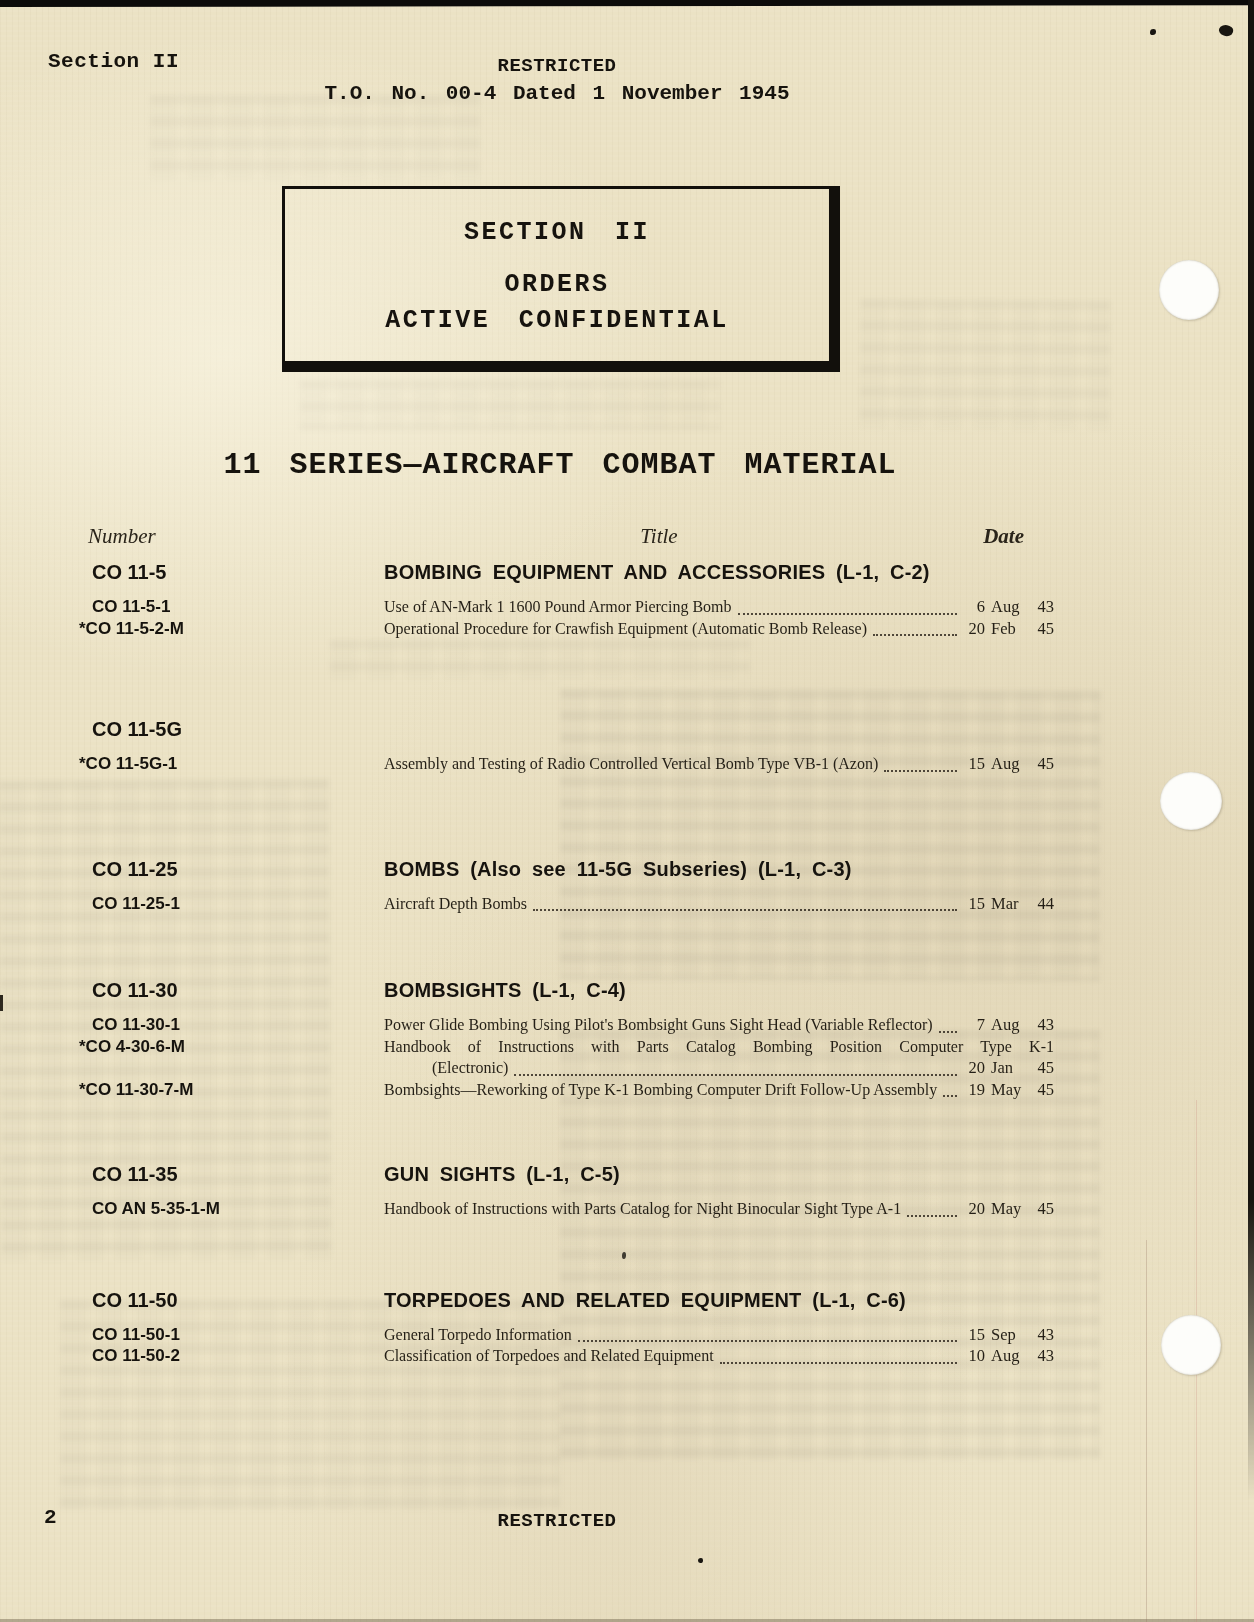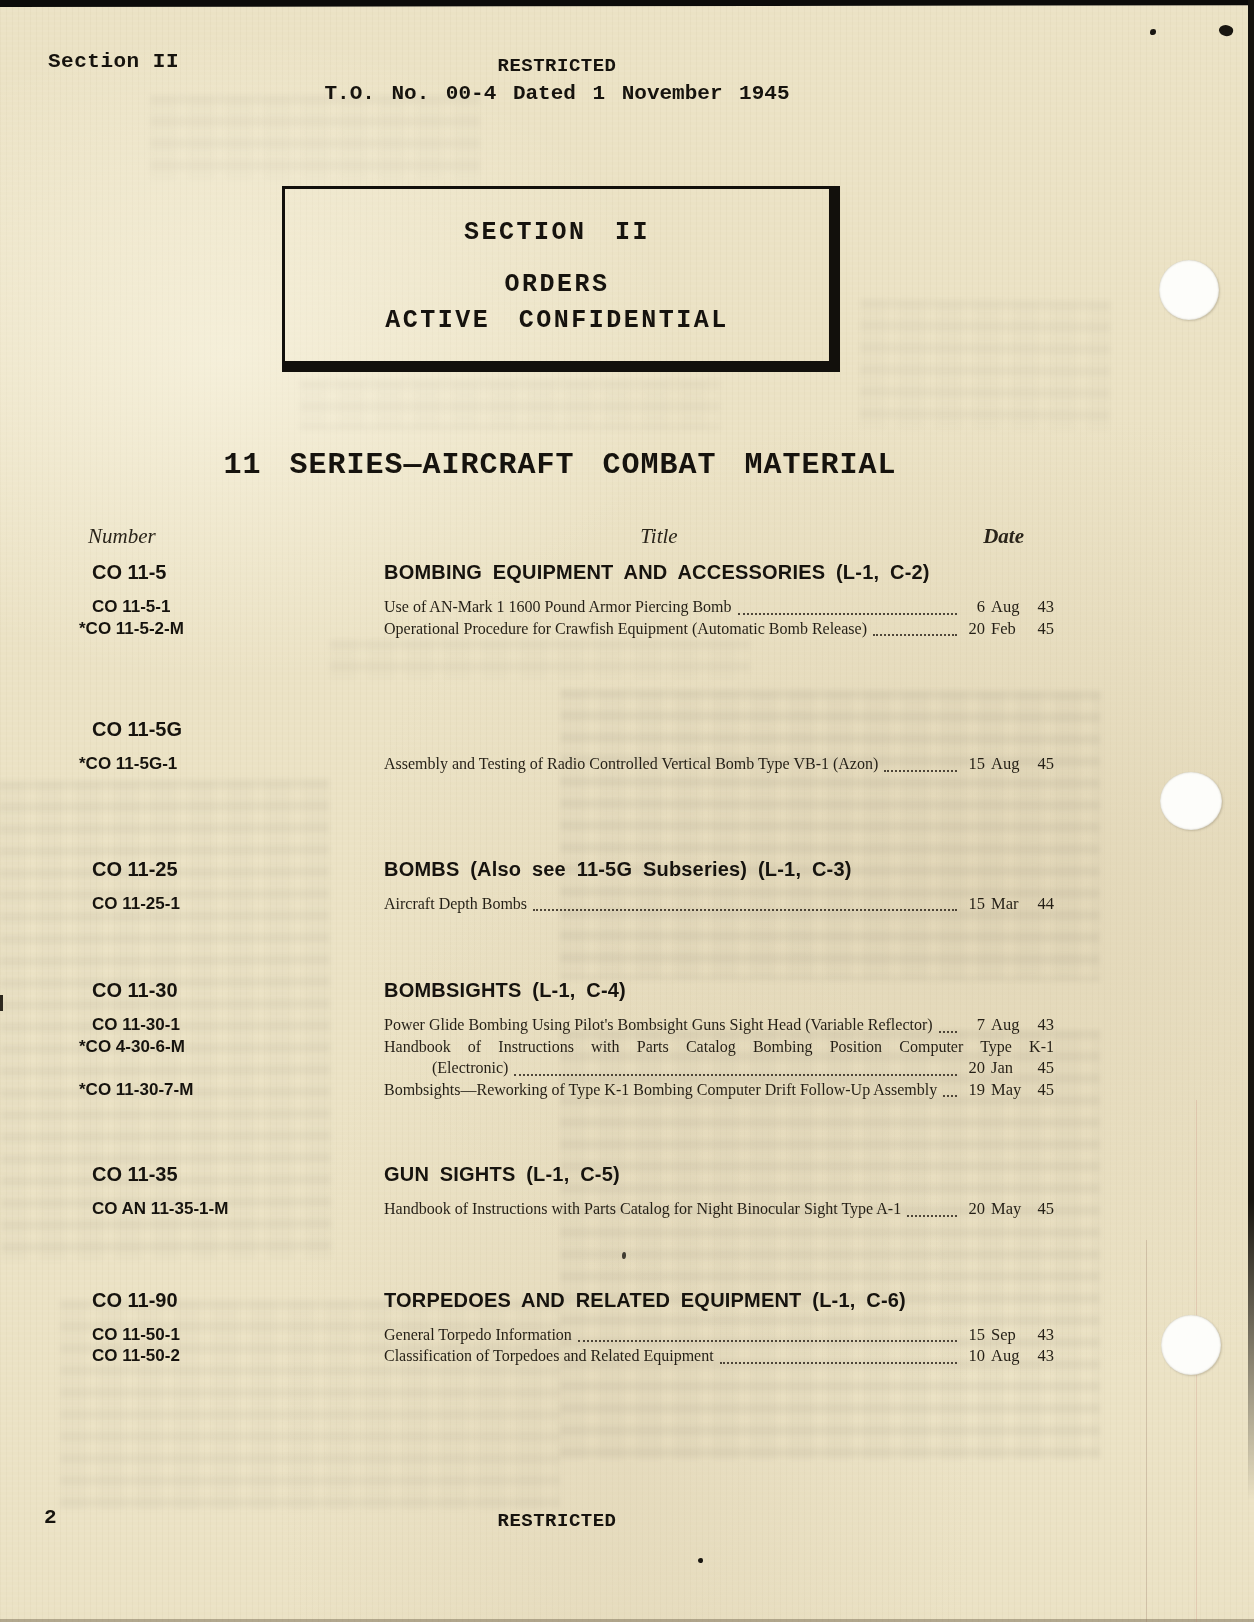--- a/index.html
+++ b/index.html
@@ -265,37 +265,37 @@
 </div>
   </div>
 
   <div class="group">
     <div class="row g-head">
       <div class="col-number gnum">CO 11-35</div>
       <div class="gtitle">GUN SIGHTS (L-1, C-5)</div>
     </div>
     <div>
   <div class="row">
-    <div class="col-number">CO AN 11-35-1-M</div>
+    <div class="col-number">CO AN 5-35-1-M</div>
     <div class="col-title">
       <span class="title-text">Handbook of Instructions with Parts Catalog for Night Binocular Sight Type A-1</span>
       <span class="leader"></span>
       <span class="date">
                   <span class="d-day">20</span>
                   <span class="d-mon">May</span>
                   <span class="d-yr">45</span>
                 </span>
     </div>
   </div>
 </div>
   </div>
 
   <div class="group">
     <div class="row g-head">
-      <div class="col-number gnum">CO 11-90</div>
+      <div class="col-number gnum">CO 11-50</div>
       <div class="gtitle">TORPEDOES AND RELATED EQUIPMENT (L-1, C-6)</div>
     </div>
     <div>
   <div class="row">
     <div class="col-number">CO 11-50-1</div>
     <div class="col-title">
       <span class="title-text">General Torpedo Information</span>
       <span class="leader"></span>
       <span class="date">
                   <span class="d-day">15</span>

